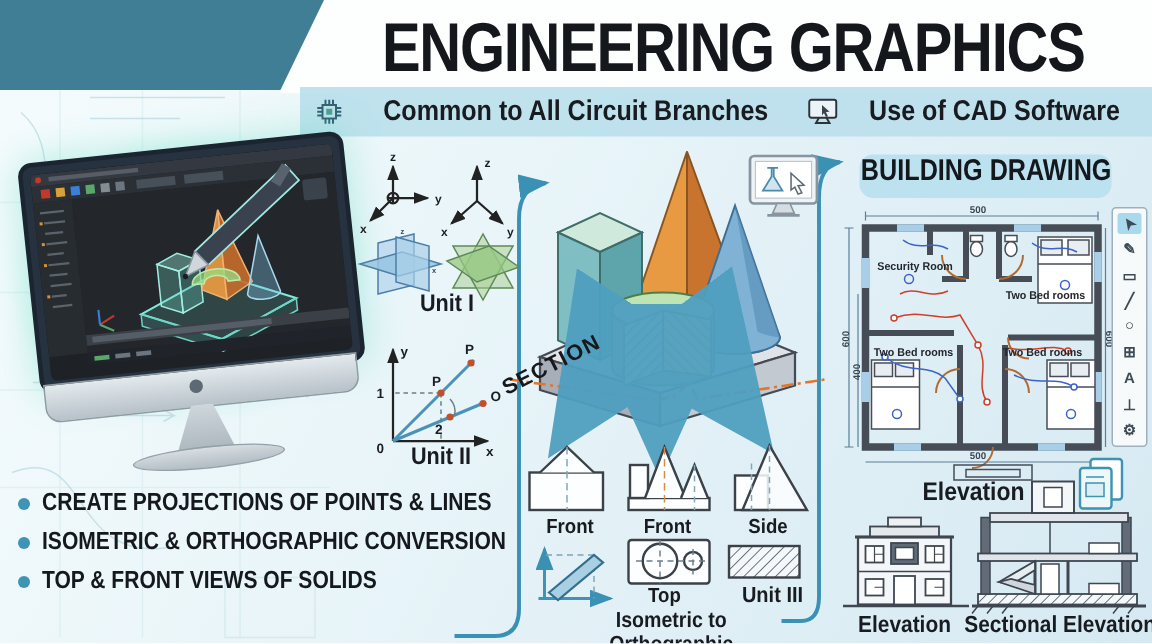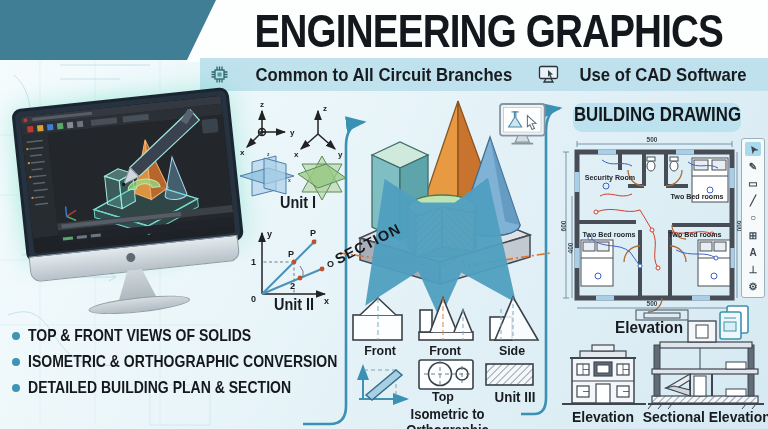--- a/index.html
+++ b/index.html
@@ -524,25 +524,25 @@
       </div>
 </div>
 
 <div class="abs cap-label ctr" style="left:599px;top:318px;width:100px;font-size:17px;">Elevation</div>
 <div class="abs cap-label ctr" style="left:558px;top:408px;width:90px;">Elevation</div>
 <div class="abs cap-label ctr" style="left:636px;top:408px;width:136px;">Sectional Elevation</div>
 
 <div class="abs" id="outcomes">
   <div class="outcome-row">
     <span class="bullet"></span>
-    <span class="outcome-text">TOP &amp; FRONT VIEWS OF SOLIDS</span>
+    <span class="outcome-text">CREATE PROJECTIONS OF POINTS &amp; LINES</span>
   </div>
   <div class="outcome-row">
     <span class="bullet"></span>
     <span class="outcome-text">ISOMETRIC &amp; ORTHOGRAPHIC CONVERSION</span>
   </div>
   <div class="outcome-row">
     <span class="bullet"></span>
-    <span class="outcome-text">DETAILED BUILDING PLAN &amp; SECTION</span>
+    <span class="outcome-text">TOP &amp; FRONT VIEWS OF SOLIDS</span>
   </div>
 </div>
 
 </div>
 
 </body></html>

